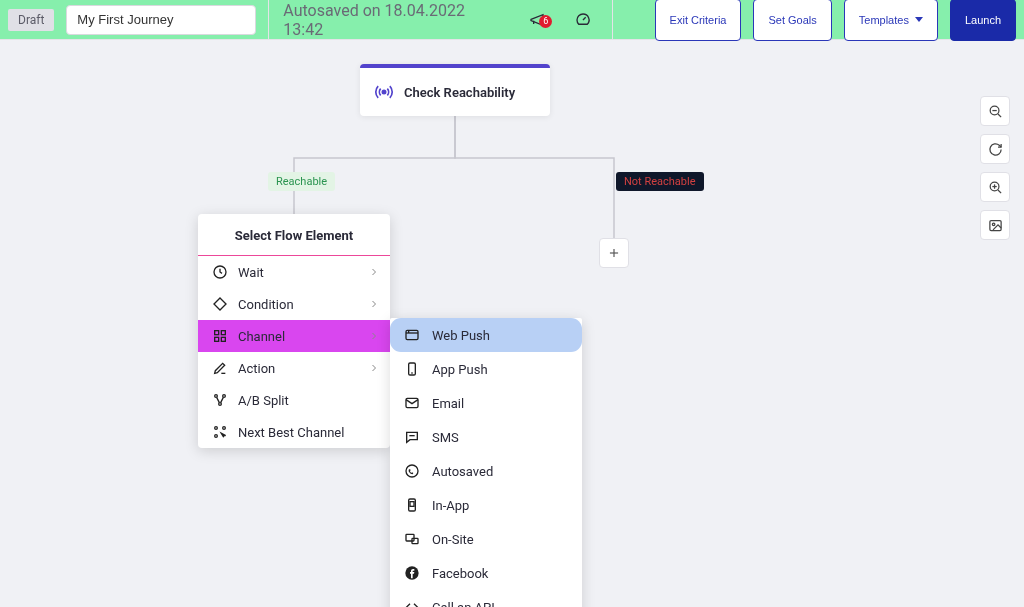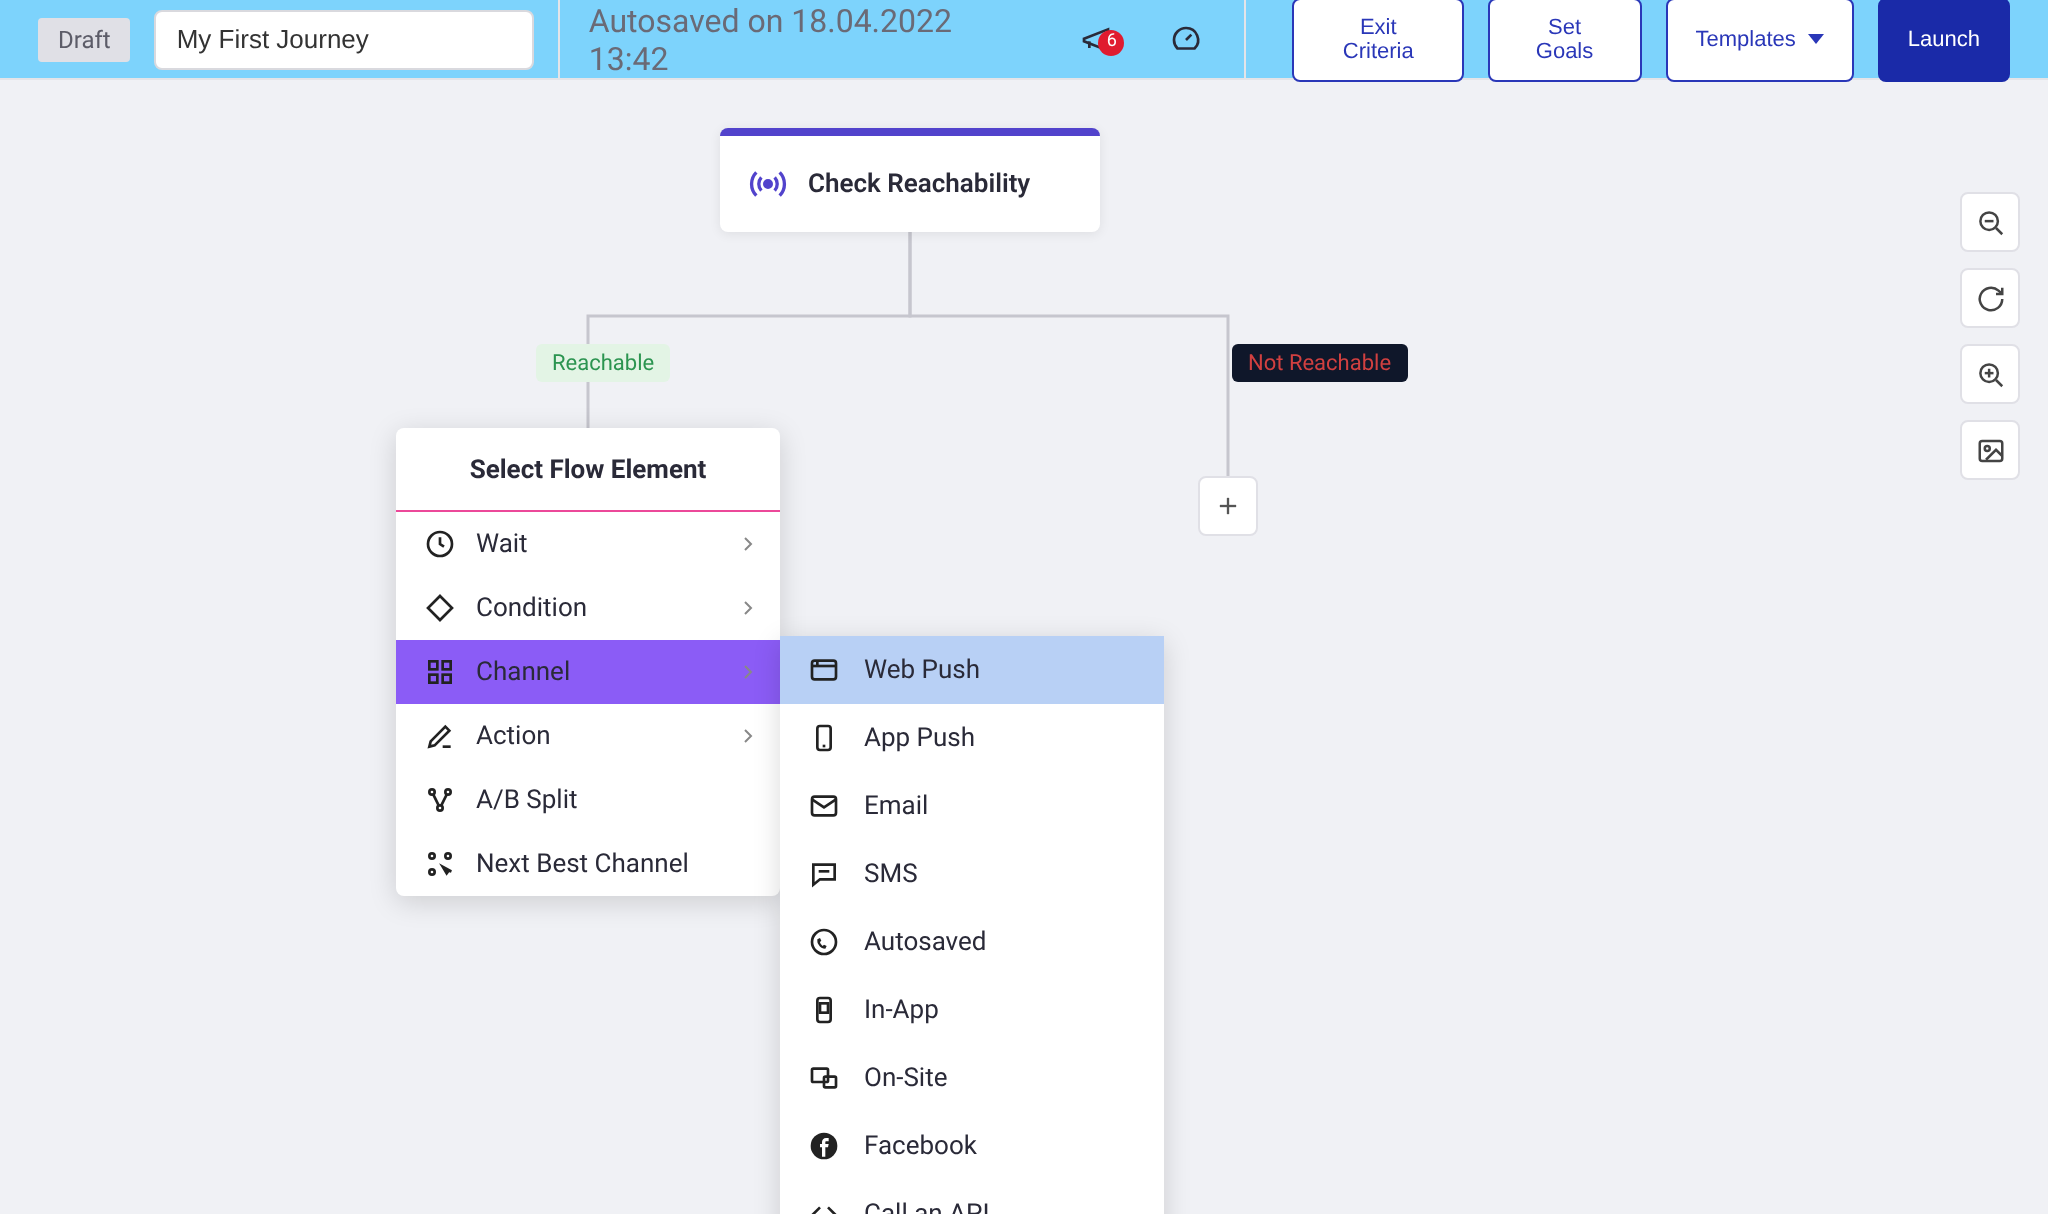--- a/index.html
+++ b/index.html
@@ -8,25 +8,25 @@
     background: #f0f1f5;
     width: 1024px;
     height: 607px;
     overflow: hidden;
     position: relative;
   }
 
   
   .topbar {
     height: 40px;
-    background: #7dd3fc;
+    background: #86efac;
     border-bottom: 1px solid #e4e4e8;
     display: flex;
     align-items: center;
-    padding: 0 19px;
+    padding: 0 8px;
     gap: 12px;
   }
   .draft-badge {
     background: #e0e0e6;
     color: #5c5c68;
     font-size: 12px;
     border-radius: 2px;
     padding: 4px 10px;
   }
   .title-input {
@@ -208,39 +208,40 @@
     gap: 10px;
     padding: 8px 14px;
     position: relative;
   }
   .mi .chev {
     position: absolute;
     right: 10px;
     color: #888;
   }
   .mi svg { color: #222; flex: 0 0 16px; }
-  .mi.selected { background: #8b5cf6; text-align: center; }
+  .mi.selected { background: #d946ef; text-align: center; }
 
   
   .submenu {
     position: absolute;
     left: 390px;
     top: 278px;
     width: 192px;
     background: #fff;
     border-radius: 2px;
     box-shadow: 0 3px 14px rgba(0,0,0,0.15);
     font-size: 13px;
   }
   .si {
     display: flex;
     align-items: center;
     gap: 12px;
     padding: 9px 14px;
     color: #2a2a38;
+    border-radius: 11px;
   }
   .si.highlight { background: #b8d0f5; }
   .si svg { color: #222; flex: 0 0 16px; }
 
 </style>
 </head>
 <body>
 
 <div class="topbar">
   <span class="draft-badge">Draft</span>

